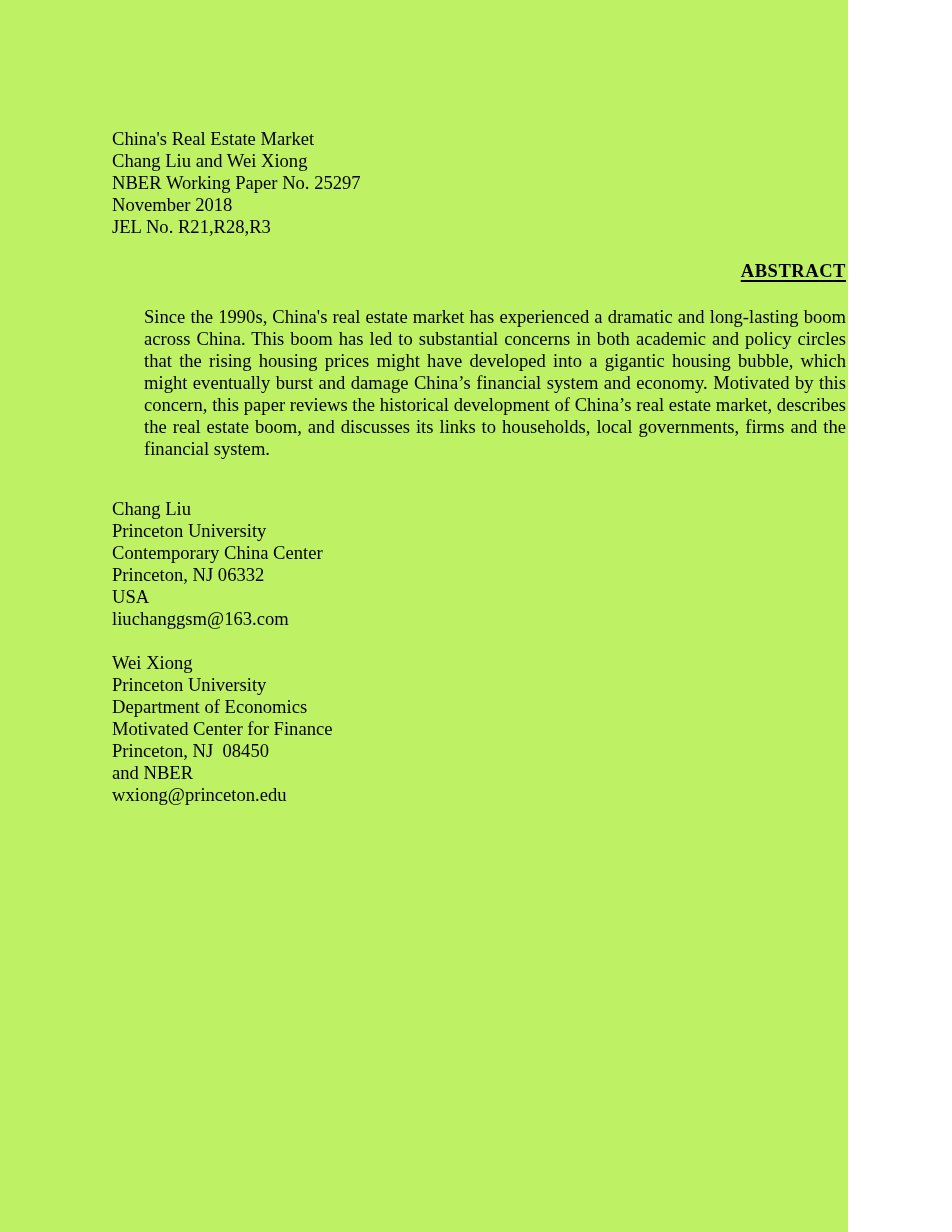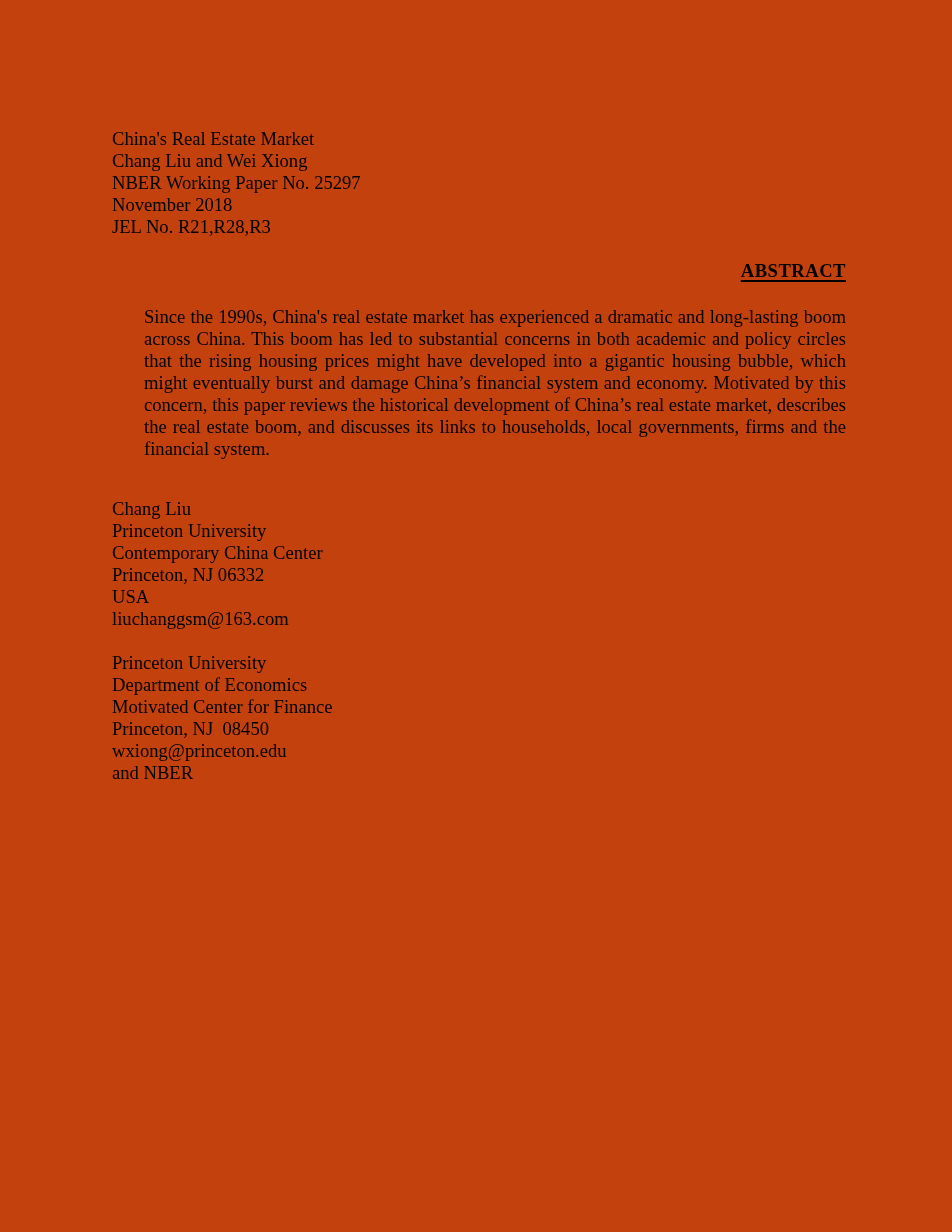--- a/index.html
+++ b/index.html
@@ -2,23 +2,23 @@
 <html><head>
 <meta charset="utf-8">
 <style>
   html, body {
     margin: 0;
     padding: 0;
     background: #ffffff;
   }
   .page {
     position: relative;
-    width: 952px;
+    width: 848px;
     height: 1232px;
-    background: #c2410c;
+    background: #bef264;
     color: #000000;
     font-family: "Liberation Serif", "DejaVu Serif", serif;
     font-size: 18.6px;
     line-height: 22px;
     overflow: hidden;
   }
   .content {
     position: absolute;
     left: 112px;
     top: 128px;
@@ -73,22 +73,23 @@
     <div class="contact-block first">
       <div>Chang Liu</div>
       <div>Princeton University</div>
       <div>Contemporary China Center</div>
       <div>Princeton, NJ 06332</div>
       <div>USA</div>
       <div>liuchanggsm@163.com</div>
     </div>
 
     <div class="contact-block">
+      <div>Wei Xiong</div>
       <div>Princeton University</div>
       <div>Department of Economics</div>
       <div>Motivated Center for Finance</div>
       <div>Princeton, NJ  08450</div>
+      <div>and NBER</div>
       <div>wxiong@princeton.edu</div>
-      <div>and NBER</div>
     </div>
 
   </div>
 </div>
 
 </body></html>

